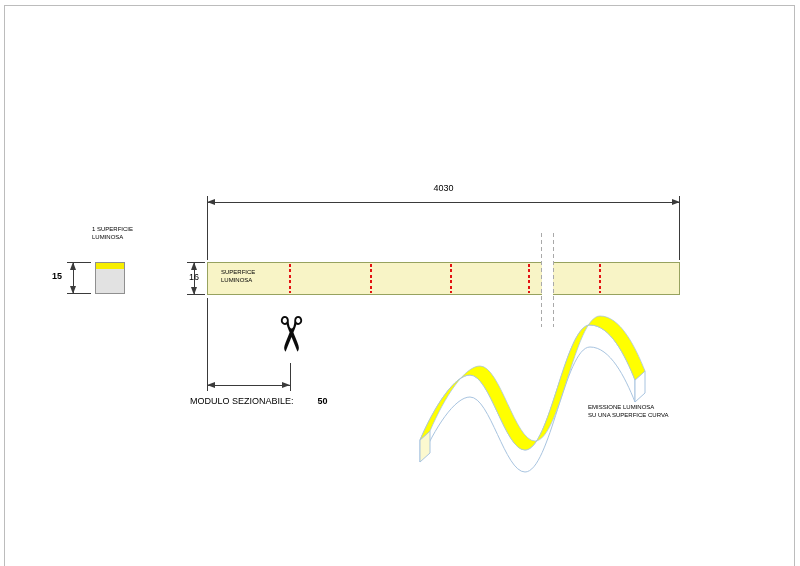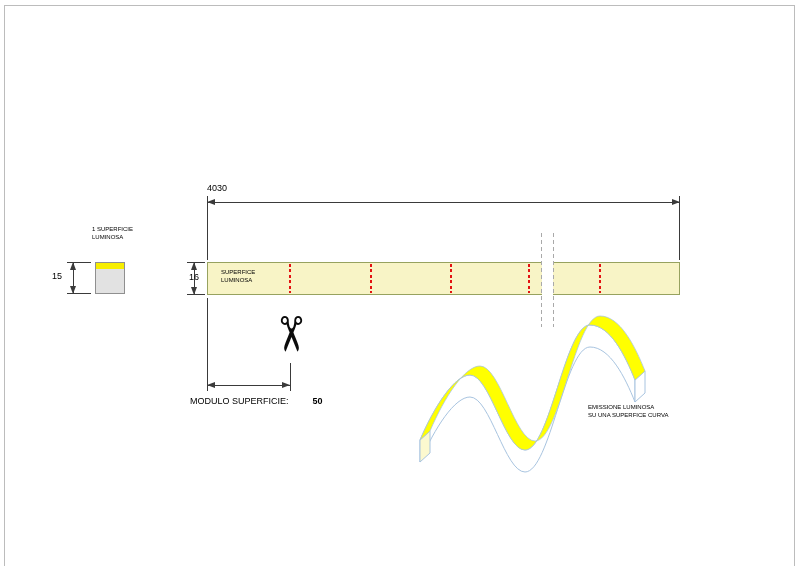--- a/index.html
+++ b/index.html
@@ -40,21 +40,21 @@
     position:absolute; top:233px; height:94px; width:1px; z-index:5;
     background:repeating-linear-gradient(to bottom,#a9a9a9 0 4px, rgba(0,0,0,0) 4px 7px);
   }
   .scissors {
     position:absolute; left:265px; top:307px; width:50px; height:54px; z-index:6;
     font-size:48px; line-height:54px; text-align:center; color:#0b0b0b;
     transform:rotate(90deg);
   }
   .module-text { position:absolute; left:190px; top:396px; font-size:9px; white-space:nowrap; }
   .module-value { font-weight:bold; margin-left:4px;padding-left:20px; }
-  .dim-4030-text { position:absolute; left:207px; top:183px; width:473px; text-align:left; font-size:9px; }
+  .dim-4030-text { position:absolute; left:207px; top:183px; width:473px; text-align:center; font-size:9px; }
   .wave-svg { position:absolute; left:410px; top:310px; z-index:1; }
   .wave-label { position:absolute; left:588px; top:404px; font-size:6px; line-height:7.5px; white-space:nowrap; z-index:6; }
 </style>
 </head>
 <body>
 
 <div class="page-border"></div>
 
 <div class="tiny" style="left:92px; top:226px;">
   <div>1 SUPERFICIE</div>
@@ -63,21 +63,21 @@
 
 <div class="section-square">
   <div class="section-yellow"></div>
 </div>
 
 <div class="hline" style="left:67px; top:262px; width:24px;"></div>
 <div class="hline" style="left:67px; top:293px; width:24px;"></div>
 <div class="vline" style="left:73px; top:262px; height:32px;"></div>
 <div class="arrow arrow-up" style="left:70px; top:262px;"></div>
 <div class="arrow arrow-down" style="left:70px; top:286px;"></div>
-<div class="dim-text" style="left:52px; top:271px;">15</div>
+<div class="dim-text" style="left:52px; top:271px;font-weight:bold;">15</div>
 
 <div class="strip"></div>
 <div class="strip-label">
   <div>SUPERFICE</div>
   <div>LUMINOSA</div>
 </div>
 
 <div class="cut-mark" style="left:289px;"></div>
 <div class="cut-mark" style="left:370px;"></div>
 <div class="cut-mark" style="left:450px;"></div>
@@ -103,21 +103,21 @@
 <div class="dim-text" style="left:173px; top:272px;margin-left:16px;">16</div>
 
 <div class="scissors">✂</div>
 
 <div class="vline" style="left:207px; top:298px; height:93px;"></div>
 <div class="vline" style="left:290px; top:363px; height:28px;"></div>
 <div class="hline" style="left:207px; top:385px; width:83px;"></div>
 <div class="arrow arrow-left" style="left:207px; top:382px;"></div>
 <div class="arrow arrow-right" style="left:282px; top:382px;"></div>
 <div class="module-text">
-  <span>MODULO SUPERFICIE:</span><span class="module-value">50</span>
+  <span>MODULO SEZIONABILE:</span><span class="module-value">50</span>
 </div>
 
 <svg class="wave-svg" width="245" height="170" viewBox="0 0 245 170">
 
   <path d="M 10,130 C 25,95 45,65 60,65 C 80,65 95,140 115,140 C 140,140 155,15 180,15 C 200,15 215,45 225,70
            L 225,92 C 215,67 200,37 180,37 C 155,37 140,162 115,162 C 95,162 80,87 60,87 C 45,87 25,117 10,152 Z" fill="#ffffff" stroke="#a8c4e0" stroke-width="1"></path>
 
   <path d="M 225,70 L 225,92 L 235,83 L 235,61 Z" fill="#ffffff" stroke="#a8c4e0" stroke-width="1"></path>
 
   <path d="M 10,130 L 10,152 L 20,143 L 20,121 Z" fill="#fcf9cf" stroke="#a8c4e0" stroke-width="1"></path>

